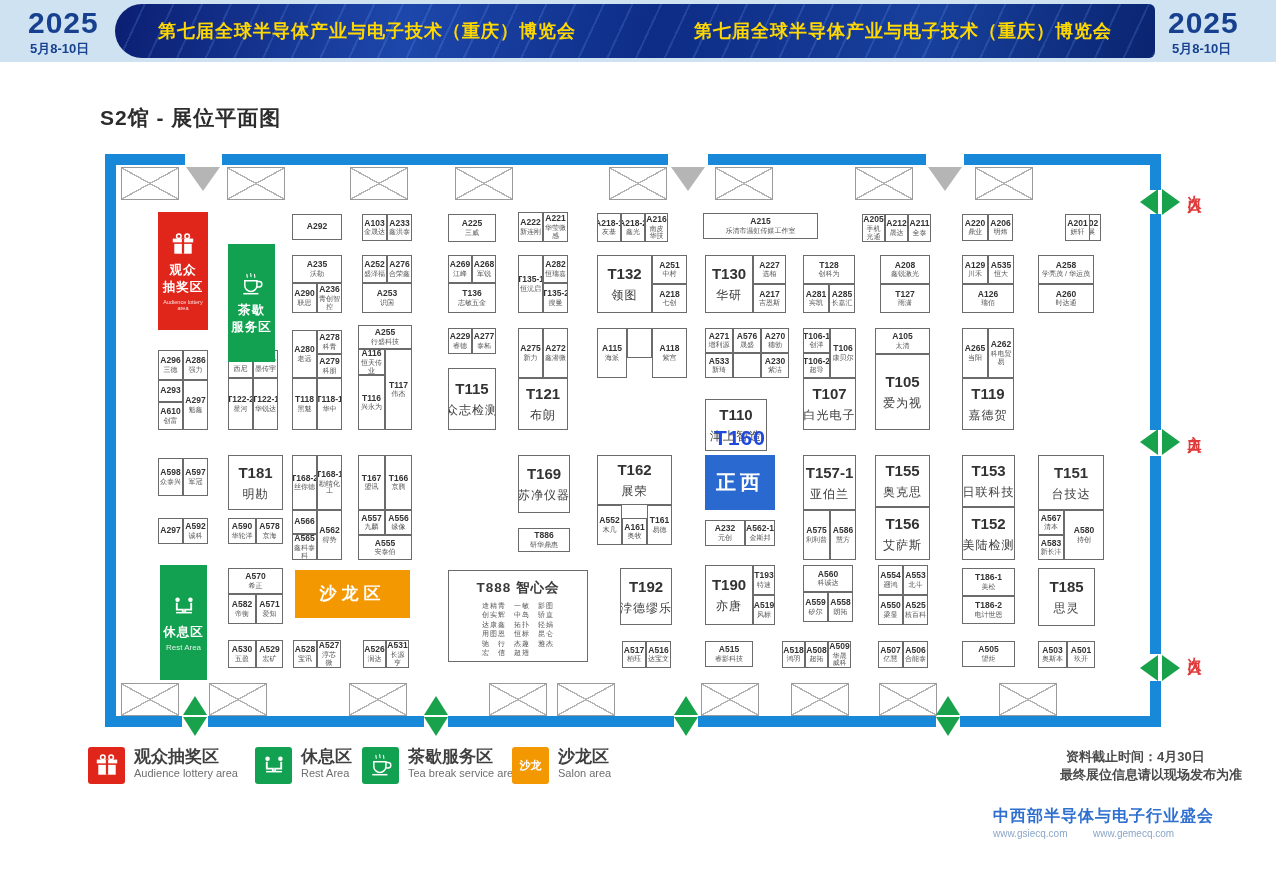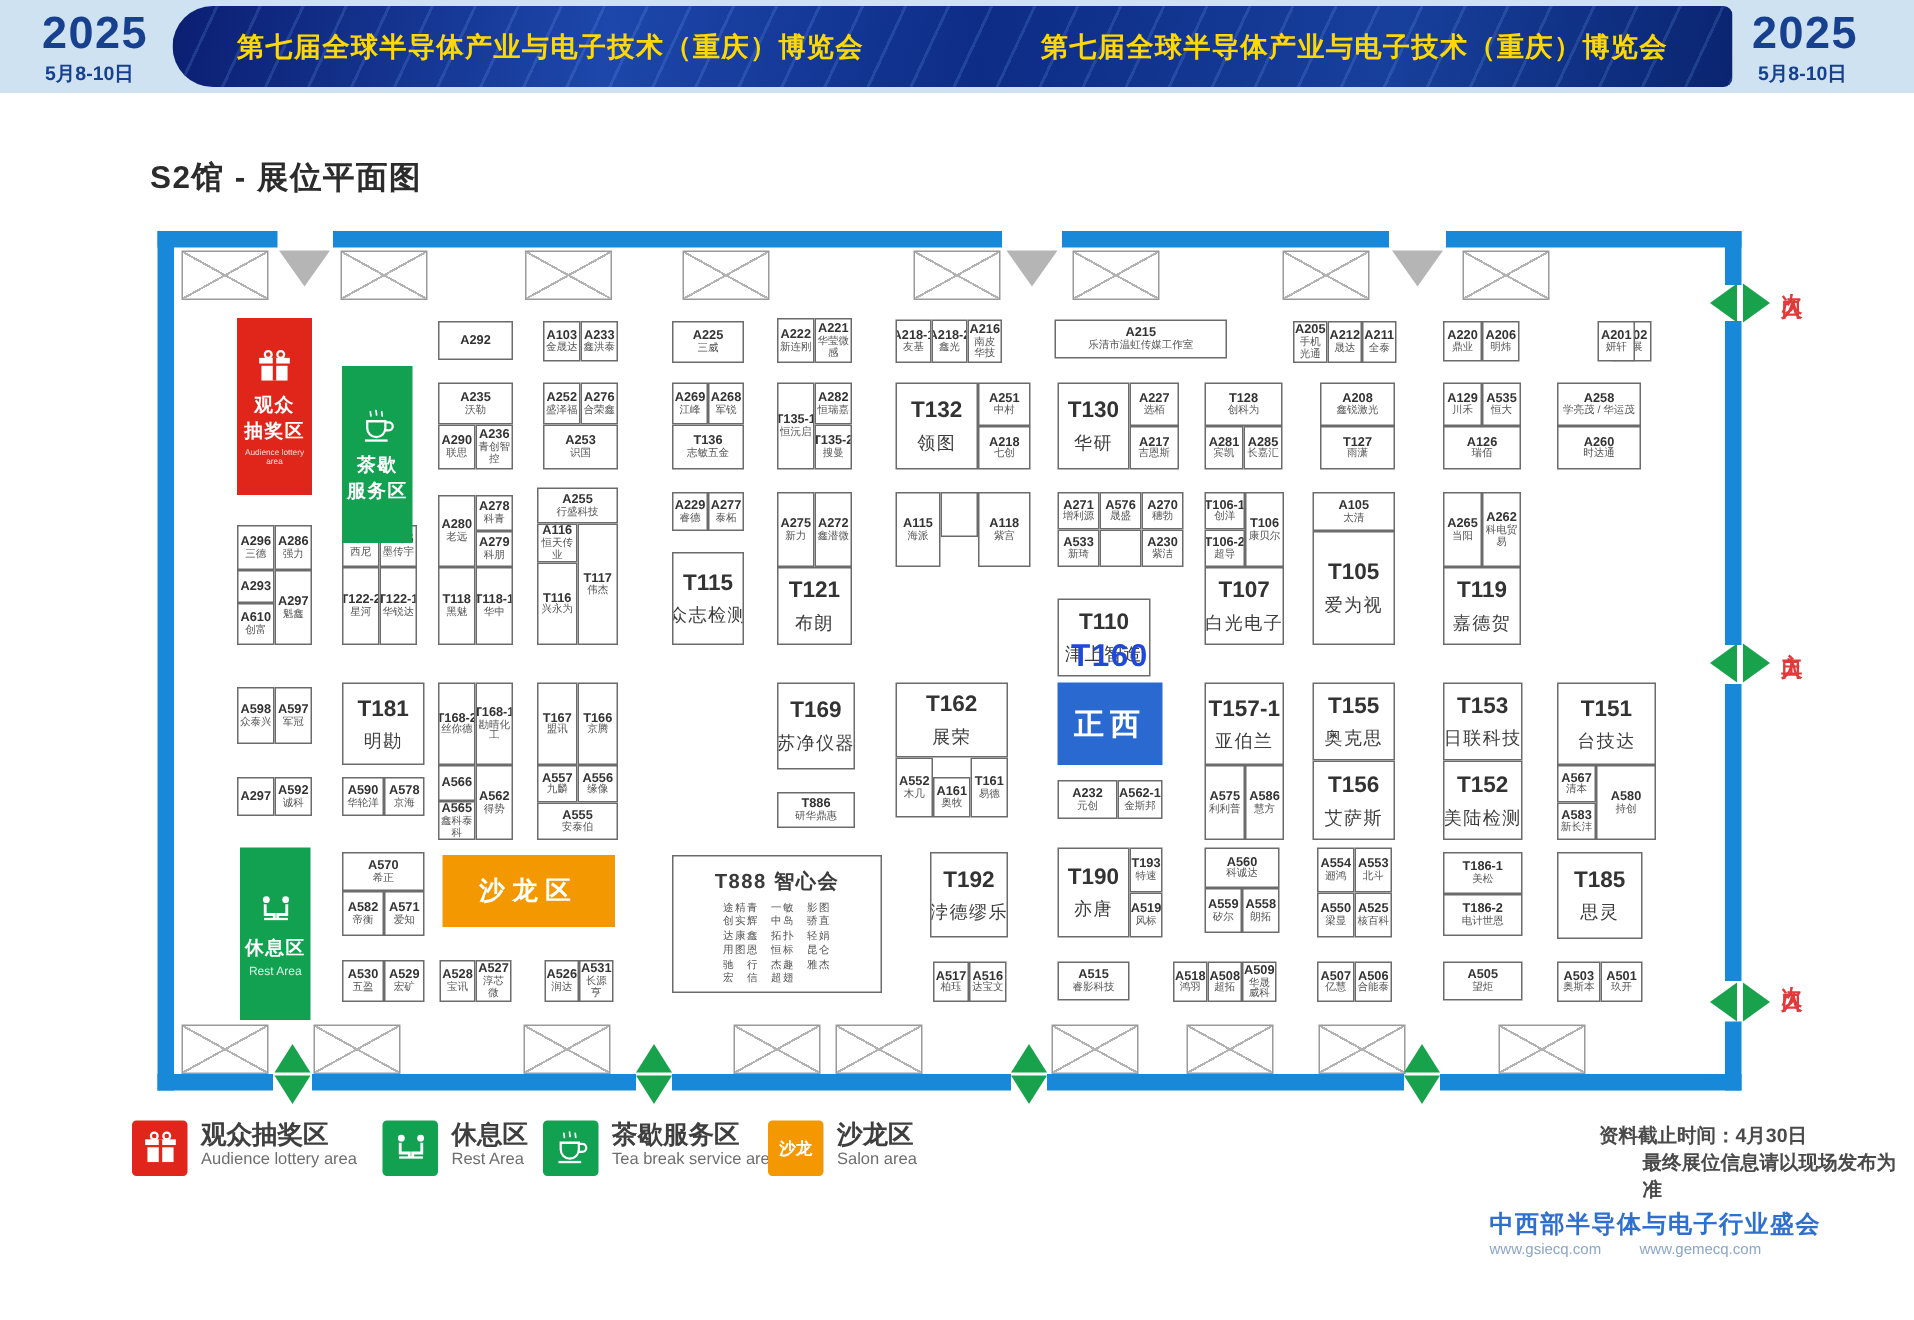--- a/index.html
+++ b/index.html
@@ -71,21 +71,21 @@
   
   .lg-item{position:absolute;top:747px;display:flex;align-items:flex-start;}
   .lg-icon{width:37px;height:37px;border-radius:3px;flex:none;display:flex;align-items:center;justify-content:center;}
   .lg-text{margin-left:9px;}
   .lg-label{font-size:17px;color:#3f3f3f;font-weight:600;line-height:1.15;}
   .lg-sub{font-size:11px;color:#6e6e6e;}
   #lg-salon-ic{background:#f39800;color:#fff;font-size:11px;font-weight:bold;}
 
   
   #note1{position:absolute;left:1066px;top:748px;font-size:13px;font-weight:bold;color:#4a4a4a;}
-  #note2{position:absolute;left:1095px;top:766px;font-size:13px;font-weight:bold;color:#4a4a4a;}
+  #note2{position:absolute;left:1060px;top:766px;font-size:13px;font-weight:bold;color:#4a4a4a;}
   #slogan{position:absolute;left:993px;top:806px;font-size:16px;font-weight:bold;color:#2e6fd0;letter-spacing:1px;}
   #url1{position:absolute;left:993px;top:828px;font-size:10px;color:#8aa6c9;}
   #url2{position:absolute;left:1093px;top:828px;font-size:10px;color:#8aa6c9;}
 </style>
 </head>
 <body>
 
 <div id="header">
   <div class="h-year" style="left:28px">2025</div>
   <div class="h-dates" style="left:30px">5月8-10日</div>

